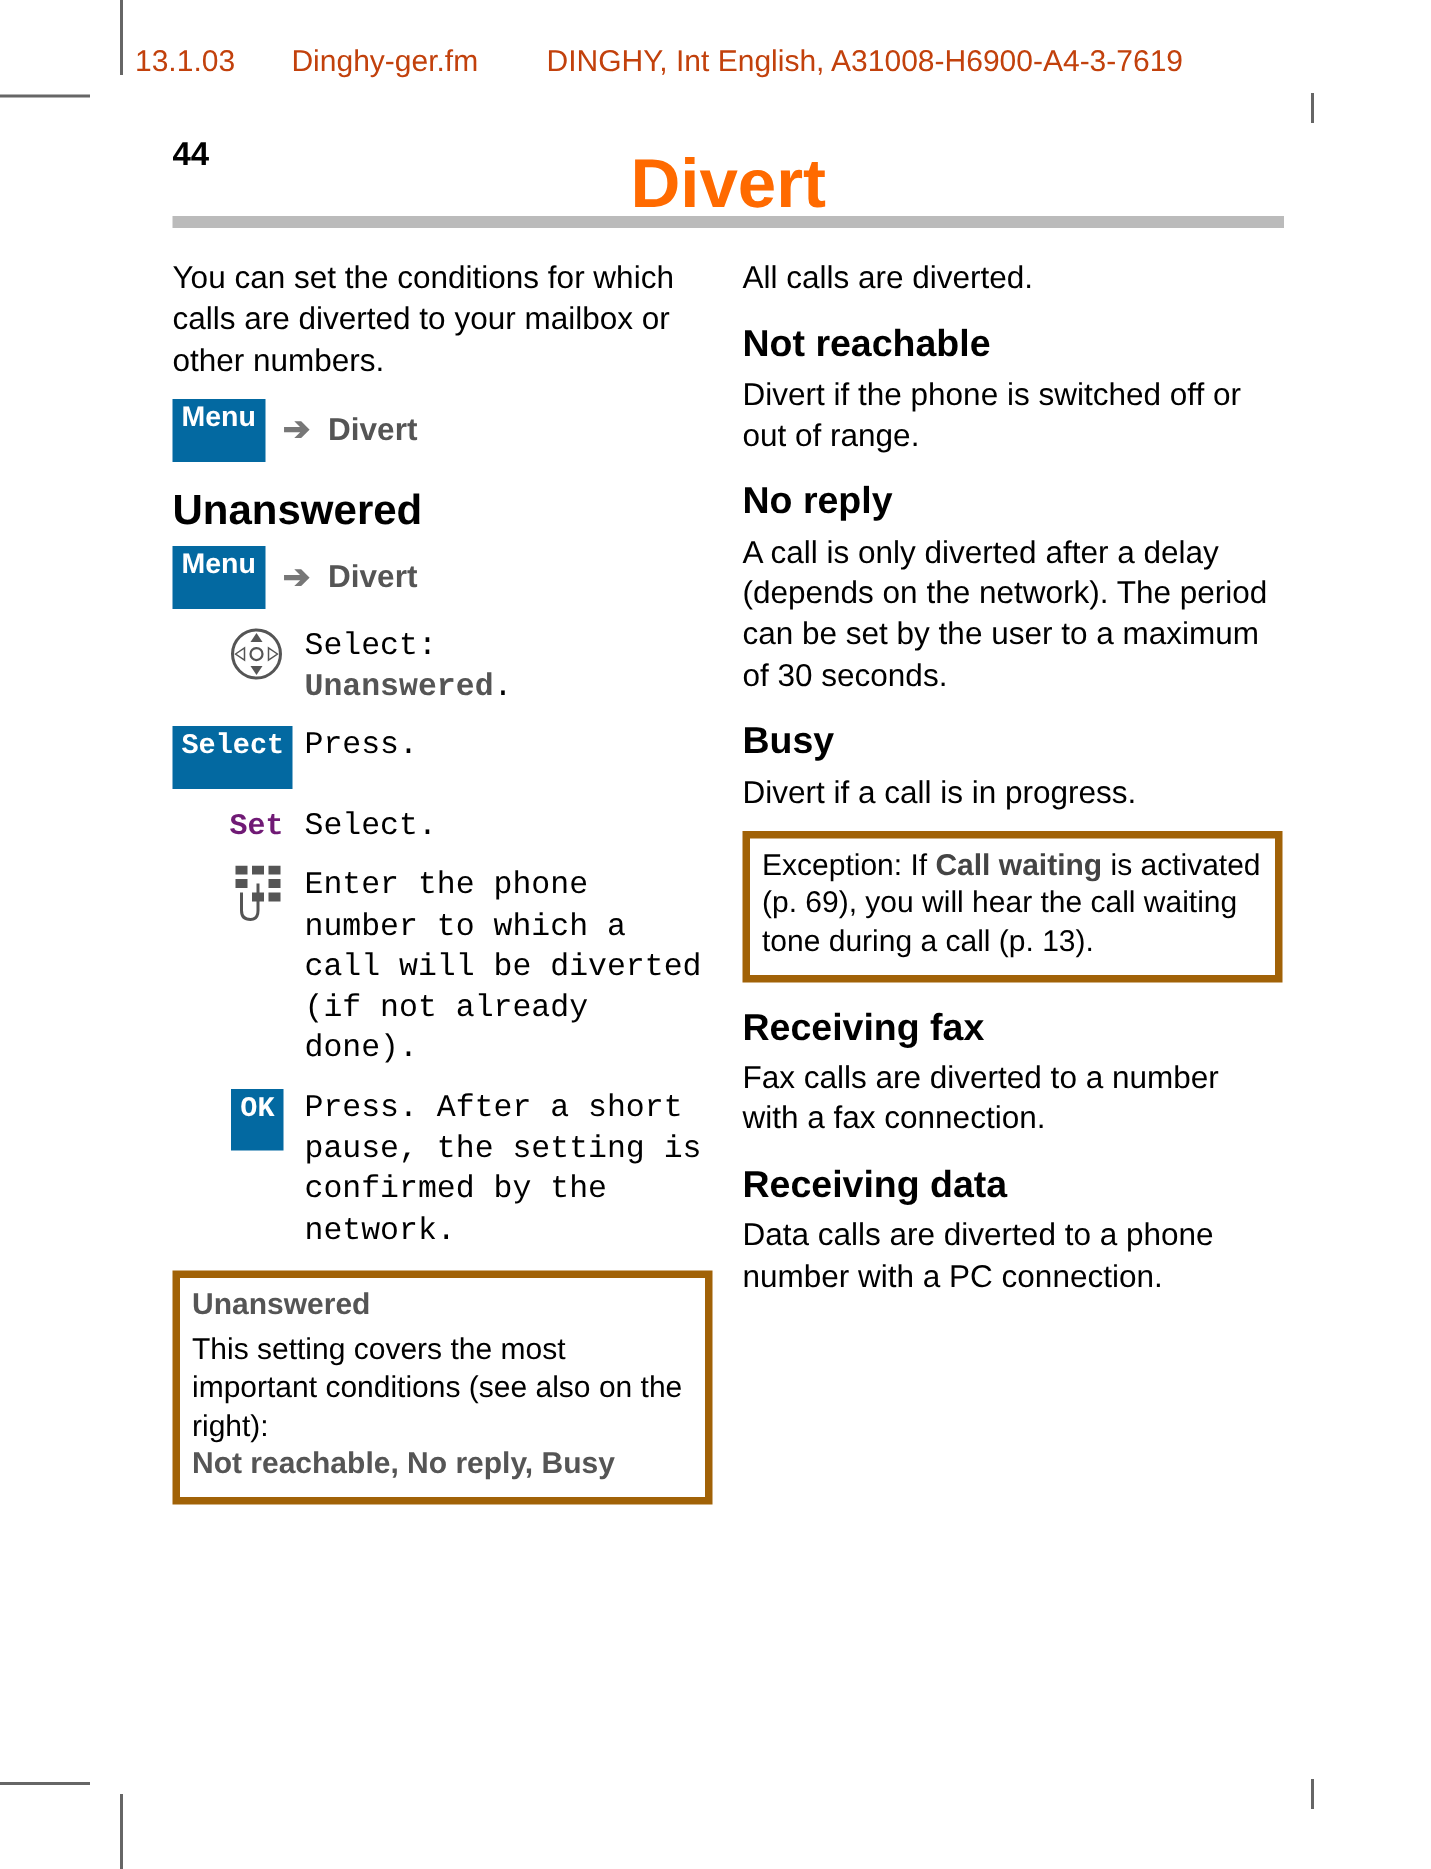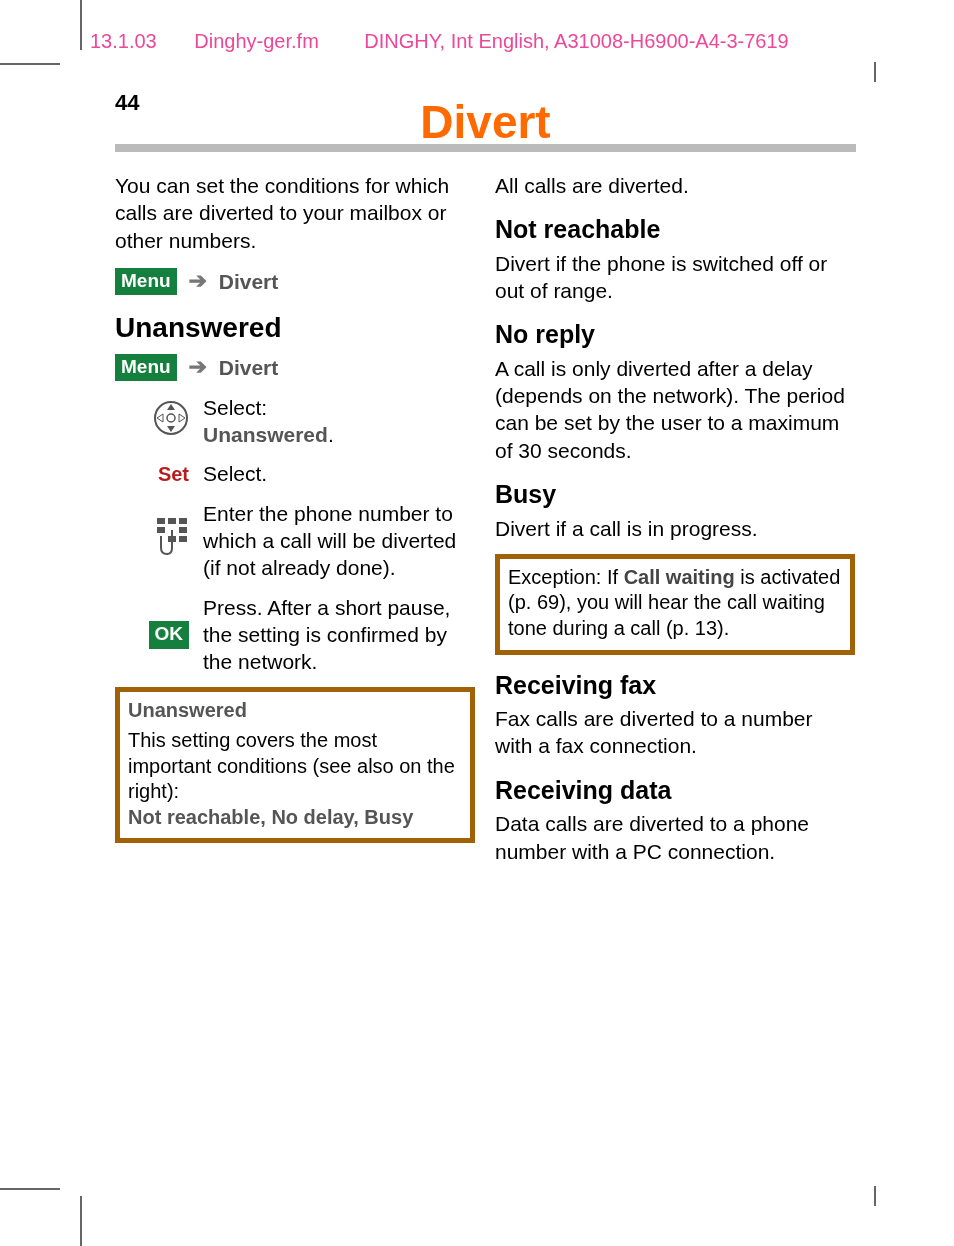--- a/index.html
+++ b/index.html
@@ -21,21 +21,21 @@
   .crop-h-top    { position:absolute; left:0;     top:63px; width:60px; height:2px; background:#666; }
   .crop-v-bot    { position:absolute; left:80px;  bottom:0; width:2px; height:50px; background:#666; }
   .crop-h-bot    { position:absolute; left:0;     bottom:56px; width:60px; height:2px; background:#666; }
   .crop-v-top-r  { position:absolute; right:78px; top:62px; width:2px; height:20px; background:#666; }
   .crop-v-bot-r  { position:absolute; right:78px; bottom:40px; width:2px; height:20px; background:#666; }
 
   .header-line {
     position:absolute;
     left:90px; top:30px;
     font-size:20px;
-    color:#ec4899;
+    color:#c2410c;
   }
   .header-line .spc1 { display:inline-block; width:32px; }
   .header-line .spc2 { display:inline-block; width:40px; }
 
   .pagenum {
     position:absolute;
     left:115px; top:90px;
     font-size:22px;
     font-weight:bold;
   }
@@ -59,24 +59,24 @@
     left:115px; top:170px;
     width:740px;
     display:flex;
     gap:20px;
   }
   .col { width:360px; font-size:21px; line-height:1.3; }
   .para { margin:2px 0 12px 0; }
 
   .key-label {
     display:inline-block;
-    background:#15803d;
+    background:#0369a1;
     color:#fff;
     font-weight:bold;
-    padding:1px 6px 2px 6px;
+    padding:1px 6px 16px 6px;
     font-size:19px;
     vertical-align:middle;
   }
   .arrow {
     display:inline-block;
     font-weight:bold;
     color:#777;
     margin:0 6px;
     font-size:22px;
     vertical-align:middle;
@@ -85,24 +85,24 @@
     font-weight:bold;
     color:#555;
     vertical-align:middle;
   }
 
   .subhead-b { font-weight:bold; font-size:21px; margin:12px 0 6px 0; }
   .h2 { font-weight:bold; font-size:28px; margin:14px 0 6px 0; }
   .h3 { font-weight:bold; font-size:25px; margin:14px 0 4px 0; }
 
   .steps { margin-top:10px; }
-  .step-row { display:flex; align-items:center; margin-bottom:12px; }
+  .step-row { display:flex; align-items:flex-start; margin-bottom:12px;font-family:Liberation Mono, monospace; }
   .step-icon { width:88px; flex-shrink:0; text-align:right; padding-right:14px; box-sizing:border-box; }
   .step-text { flex:1; font-size:21px; line-height:1.3; }
-  .set-label { font-weight:bold; color:#b91c1c; font-size:20px; }
+  .set-label { font-weight:bold; color:#701a75; font-size:20px; }
 
   .dpad-svg, .kp-svg { display:inline-block; }
 
   .note-box {
     border:5px solid #a16207;
     padding:6px 8px 8px 8px;
     font-size:20px;
     line-height:1.28;
     margin-top:6px;
   }
@@ -165,20 +165,26 @@
               <polygon points="4,18 10,14 10,22" fill="none" stroke="#555" stroke-width="1"></polygon>
               <polygon points="32,18 26,14 26,22" fill="none" stroke="#555" stroke-width="1"></polygon>
             </svg>
           </div>
           <div class="step-text">
             <span>Select:</span><br>
             <b style="color:#555"><span>Unanswered</span></b><span>.</span>
           </div>
         </div>
 
+        <div class="step-row">
+          <div class="step-icon">
+            <span class="key-label">Select</span>
+          </div>
+          <div class="step-text">Press.</div>
+        </div>
 
         <div class="step-row">
           <div class="step-icon">
             <span class="set-label">Set</span>
           </div>
           <div class="step-text">Select.</div>
         </div>
 
         <div class="step-row">
           <div class="step-icon">
@@ -205,21 +211,21 @@
             <span class="key-label">OK</span>
           </div>
           <div class="step-text">Press. After a short pause, the setting is confirmed by the network.</div>
         </div>
 
       </div>
 
       <div class="note-box">
         <span class="nb-title">Unanswered</span>
         <span>This setting covers the most important conditions (see also on the right):</span><br>
-        <span class="nb-sub">Not reachable, No delay, Busy</span>
+        <span class="nb-sub">Not reachable, No reply, Busy</span>
       </div>
 
     </div>
 
     <div class="col">
 
       <p class="para">All calls are diverted.</p>
 
       <div class="h3">Not reachable</div>
       <p class="para">Divert if the phone is switched off or out of range.</p>

